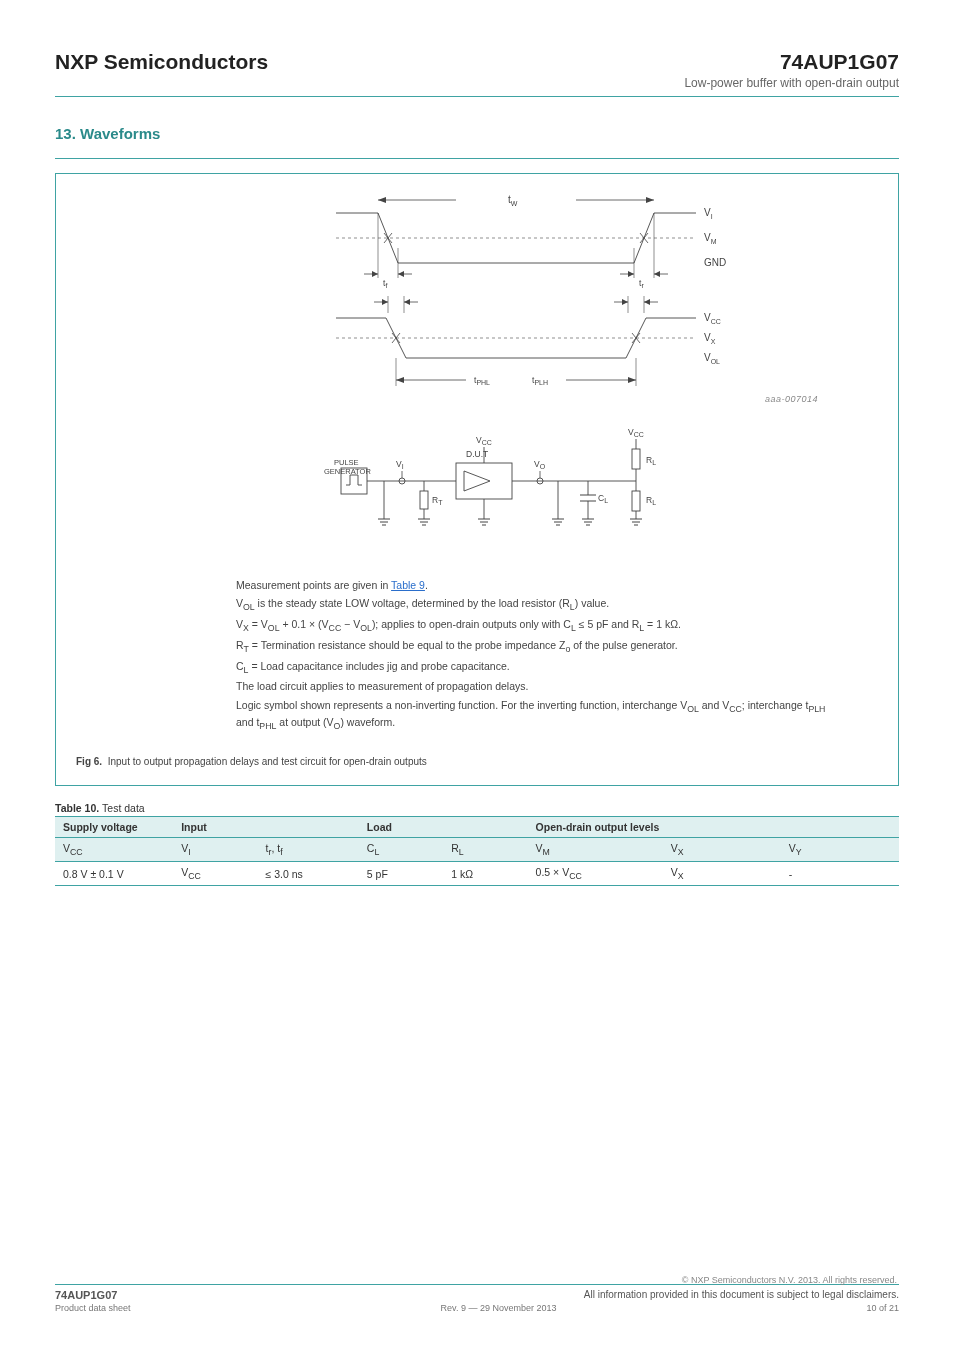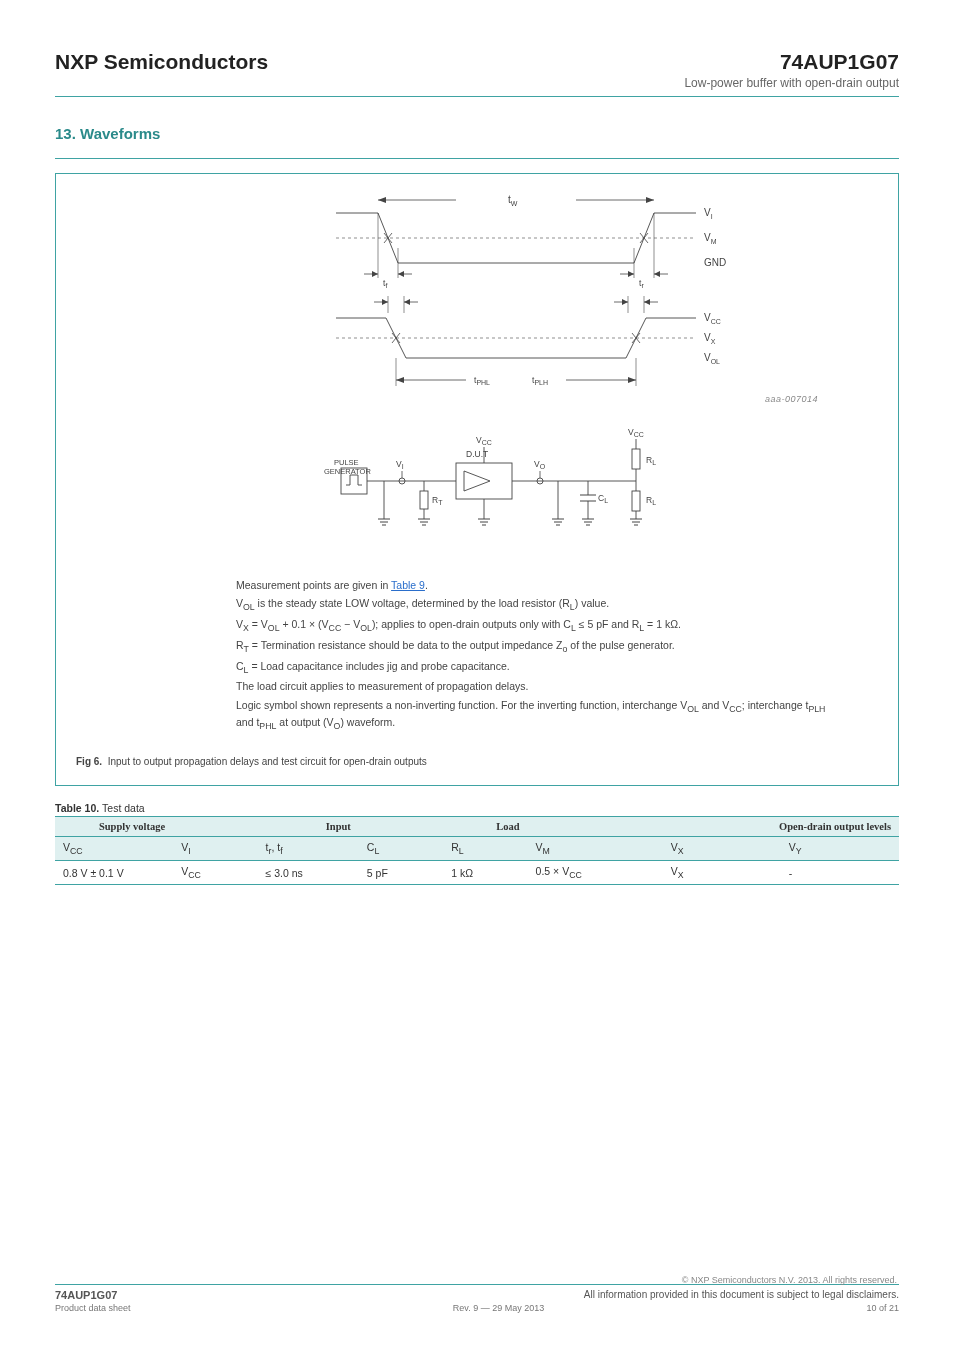--- a/index.html
+++ b/index.html
@@ -98,21 +98,21 @@
     border-bottom: 1px solid #3fa3a3;
   }
   table.t10 thead tr:nth-child(2) th {
     background: #dff0f0;
     border-bottom: 1px solid #3fa3a3;
     font-weight: normal;
   }
   table.t10 tbody td {
     border-bottom: 1px solid #3fa3a3;
   }
-  table.t10 th.group { text-align: right; font-family: Liberation Serif, serif; }
+  table.t10 th.group { text-align: left; }
   table.t10 th.sub { text-align: left; }
 
   
   .footer {
     position: absolute;
     left: 55px; right: 55px; bottom: 38px;
   }
   .footer hr.f1 { border: none; border-top: 1px solid #3fa3a3; }
   .footer-row {
     display: flex;
@@ -332,21 +332,21 @@
         <span>Measurement points are given in</span>
         <span class="see">Table 9</span><span>.</span>
       </p>
       <p>
         <span>V</span><sub>OL</sub><span> is the steady state LOW voltage, determined by the load resistor (R</span><sub>L</sub><span>) value.</span>
       </p>
       <p>
         <span>V</span><sub>X</sub><span> = V</span><sub>OL</sub><span> + 0.1 × (V</span><sub>CC</sub><span> − V</span><sub>OL</sub><span>); applies to open-drain outputs only with C</span><sub>L</sub><span> ≤ 5 pF and R</span><sub>L</sub><span> = 1 kΩ.</span>
       </p>
       <p>
-        <span>R</span><sub>T</sub><span> = Termination resistance should be data to the output impedance Z</span><sub>o</sub><span> of the pulse generator.</span>
+        <span>R</span><sub>T</sub><span> = Termination resistance should be equal to the probe impedance Z</span><sub>o</sub><span> of the pulse generator.</span>
       </p>
       <p>
         <span>C</span><sub>L</sub><span> = Load capacitance includes jig and probe capacitance.</span>
       </p>
       <p>The load circuit applies to measurement of propagation delays.</p>
       <p>
         <span>Logic symbol shown represents a non-inverting function. For the inverting function, interchange V</span><sub>OL</sub><span> and V</span><sub>CC</sub><span>; interchange t</span><sub>PLH</sub><span> and t</span><sub>PHL</sub><span> at output (V</span><sub>O</sub><span>) waveform.</span>
       </p>
     </div>
   </div>
@@ -405,16 +405,16 @@
 
 <div class="footer">
   <hr class="f1">
   <div class="copy">© NXP Semiconductors N.V. 2013. All rights reserved.</div>
   <div class="footer-row">
     <span style="font-weight:bold;font-size:11px">74AUP1G07</span>
     <span>All information provided in this document is subject to legal disclaimers.</span>
   </div>
   <div class="footer-row2">
     <span>Product data sheet</span>
-    <span>Rev. 9 — 29 May 2013</span>
+    <span>Rev. 9 — 29 November 2013</span>
     <span>10 of 21</span>
   </div>
 </div>
 
 </body></html>

